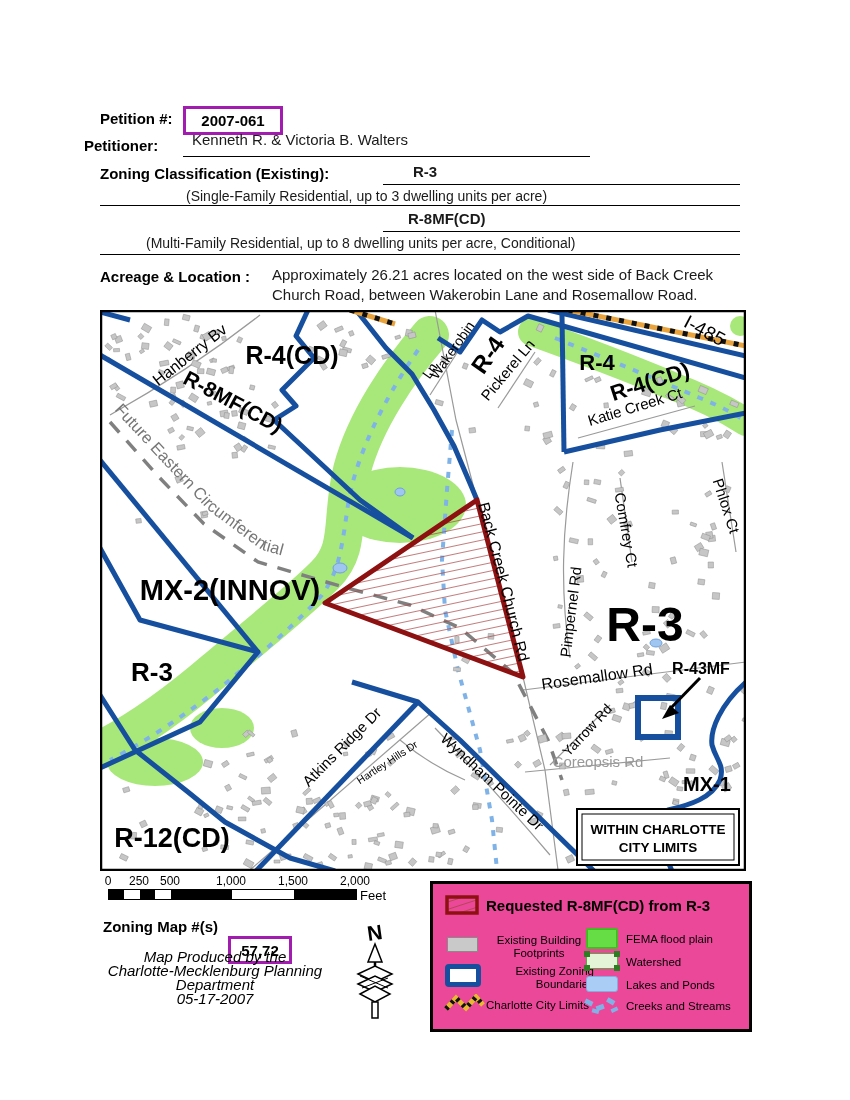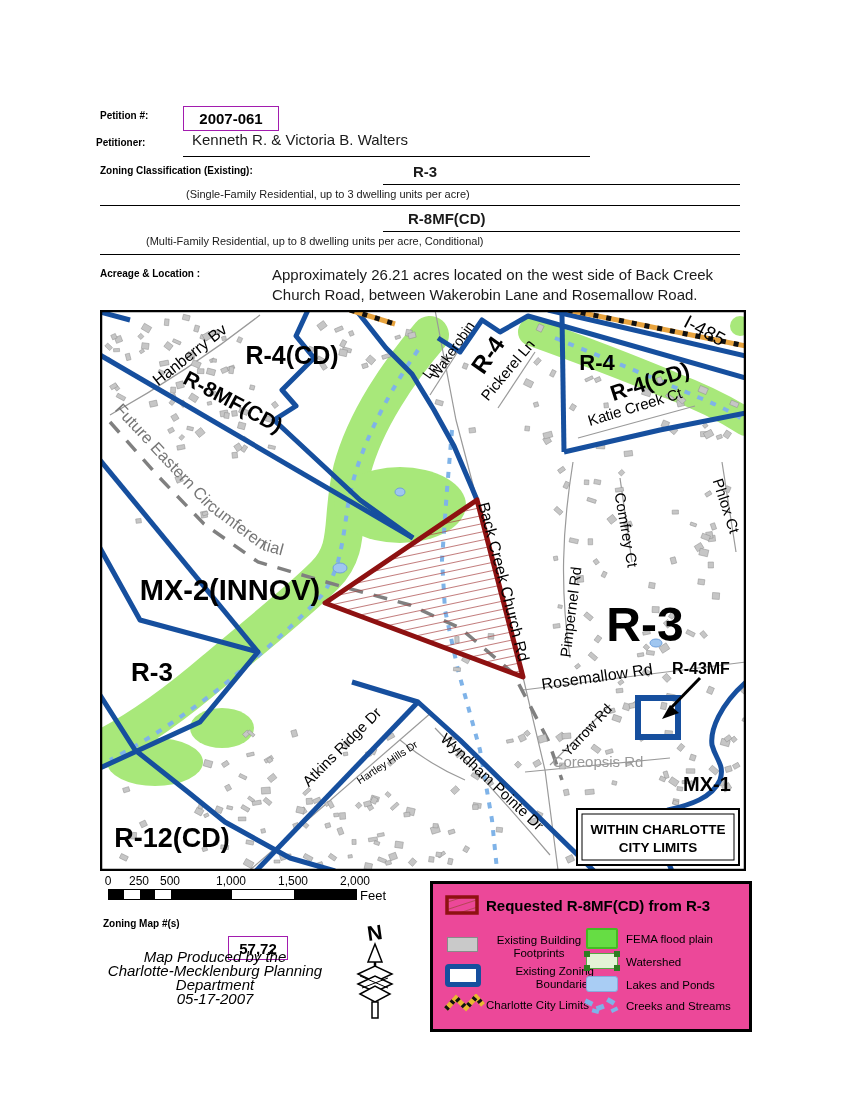--- a/index.html
+++ b/index.html
@@ -1,41 +1,41 @@
 <!DOCTYPE html>
 <html><head>
 <meta charset="utf-8">
 <style>
   html,body{margin:0;padding:0;background:#fff;}
   #page{position:relative;width:850px;height:1100px;background:#fff;overflow:hidden;
         font-family:"Liberation Sans",sans-serif;color:#000;}
   .abs{position:absolute;}
-  .lbl{font-weight:bold;font-size:10px;}
+  .lbl{font-weight:bold;font-size:15px;}
   .val{font-size:15px;color:#1a1a1a;}
-  .desc{font-size:11px;color:#1a1a1a;}
+  .desc{font-size:14px;color:#1a1a1a;}
   .uline{border-top:1.6px solid #000;height:0;}
-  .pbox{border:1px solid #a21caf;text-align:center;font-weight:bold;font-size:15px;
+  .pbox{border:3px solid #a21caf;text-align:center;font-weight:bold;font-size:15px;
         display:flex;align-items:center;justify-content:center;}
   svg text{font-family:"Liberation Sans",sans-serif;}
   .tick{position:absolute;transform:translateX(-50%);font-size:12px;top:874px;}
   .credit{font-size:15px;line-height:14px;text-align:center;font-style:italic;}
   .leg-item{font-size:11.5px;line-height:12.5px;}
   .leg-title{font-weight:bold;font-size:15px;}
 </style>
 </head>
 <body>
 
 <div id="page">
 
   <div class="abs lbl" style="left:100px;top:110px;">Petition #:</div>
   <div class="abs pbox" style="left:183px;top:106px;width:94px;height:23px;">
     <span>2007-061</span>
   </div>
 
-  <div class="abs lbl" style="left:96px;top:137px;">Petitioner:</div>
+  <div class="abs lbl" style="left:84px;top:137px;">Petitioner:</div>
   <div class="abs val" style="left:192px;top:131px;">Kenneth R. &amp; Victoria B. Walters</div>
   <div class="abs uline" style="left:183px;top:156px;width:407px;"></div>
 
   <div class="abs lbl" style="left:100px;top:165px;">Zoning Classification  (Existing):</div>
   <div class="abs val" style="left:413px;top:163px;font-weight:bold;">R-3</div>
   <div class="abs uline" style="left:383px;top:184px;width:357px;"></div>
   <div class="abs desc" style="left:186px;top:188px;">(Single-Family Residential, up to 3 dwelling units per acre)</div>
   <div class="abs uline" style="left:100px;top:205px;width:640px;"></div>
 
   <div class="abs val" style="left:408px;top:210px;font-weight:bold;">R-8MF(CD)</div>

